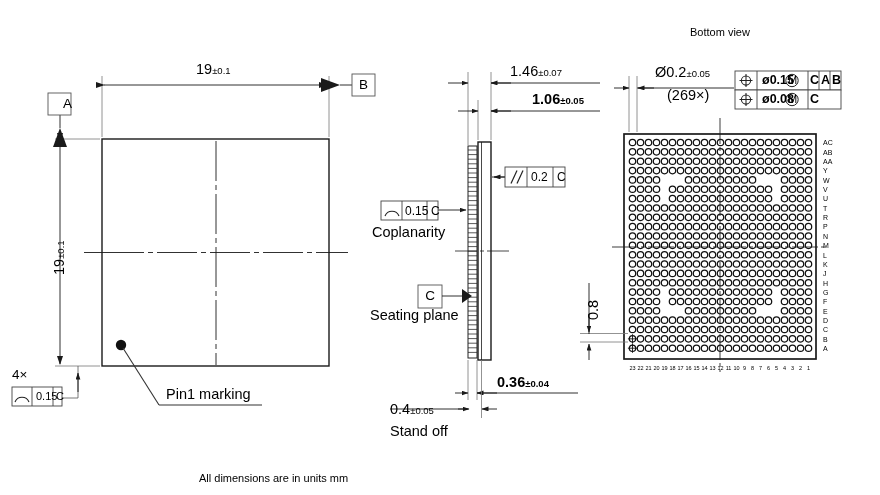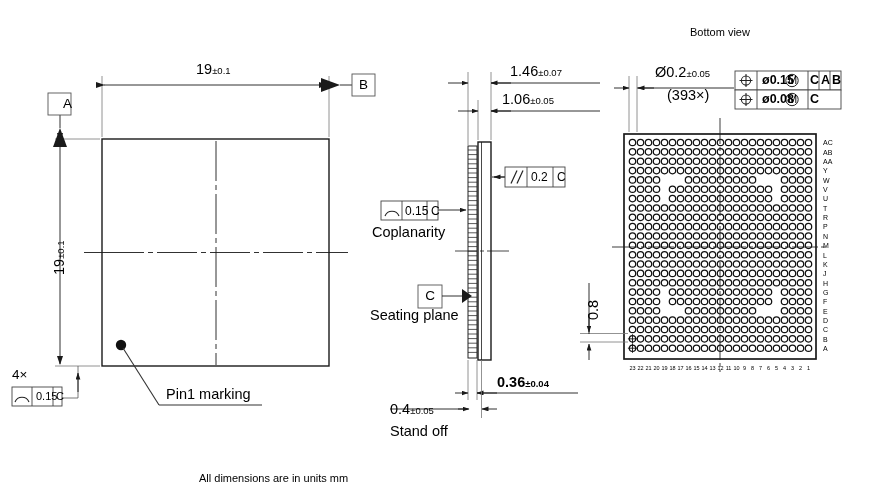--- a/index.html
+++ b/index.html
@@ -746,21 +746,21 @@
   <div class="lbl t14" style="left:56px;top:97px;width:23px;text-align:center;">A</div>
   <div class="lbl t14" style="left:352px;top:78px;width:23px;text-align:center;">B</div>
   <div class="lbl t15" style="left:166px;top:387px;">Pin1 marking</div>
   <div class="lbl t14" style="left:12px;top:368px;">4×</div>
   <div class="lbl t11" style="left:36px;top:391px;">0.15</div>
   <div class="lbl t11" style="left:56px;top:391px;">C</div>
 
   <div class="lbl t15" style="left:510px;top:64px;">
     <span>1.46</span><span class="sub">±0.07</span>
   </div>
-  <div class="lbl t15" style="left:502px;top:92px;">
+  <div class="lbl t15" style="left:532px;top:92px;font-weight:bold;">
     <span>1.06</span><span class="sub">±0.05</span>
   </div>
   <div class="lbl t12 t11" style="left:531px;top:171px;font-size:12px;">0.2</div>
   <div class="lbl t11" style="left:557px;top:171px;font-size:12px;">C</div>
   <div class="lbl t11" style="left:405px;top:205px;font-size:12px;">0.15</div>
   <div class="lbl t11" style="left:431px;top:205px;font-size:12px;">C</div>
   <div class="lbl t15" style="left:372px;top:225px;">Coplanarity</div>
   <div class="lbl t14" style="left:418px;top:289px;width:24px;text-align:center;">C</div>
   <div class="lbl t15" style="left:370px;top:308px;">Seating plane</div>
   <div class="lbl t15" style="left:497px;top:375px;font-weight:bold;">
@@ -768,21 +768,21 @@
   </div>
   <div class="lbl t15" style="left:390px;top:402px;">
     <span>0.4</span><span class="sub">±0.05</span>
   </div>
   <div class="lbl t15" style="left:390px;top:424px;">Stand off</div>
 
   <div class="lbl t18" style="left:690px;top:27px;">Bottom view</div>
   <div class="lbl t15" style="left:655px;top:65px;">
     <span>Ø</span><span>0.2</span><span class="sub">±0.05</span>
   </div>
-  <div class="lbl t15" style="left:667px;top:88px;">(393×)</div>
+  <div class="lbl t15" style="left:667px;top:88px;">(269×)</div>
   <div class="lbl t13" style="left:762px;top:74px;">ø0.15</div>
   <div class="lbl t11" style="left:788px;top:75px;">M</div>
   <div class="lbl t13" style="left:810px;top:74px;">C</div>
   <div class="lbl t13" style="left:821px;top:74px;">A</div>
   <div class="lbl t13" style="left:832px;top:74px;">B</div>
   <div class="lbl t13" style="left:762px;top:93px;">ø0.08</div>
   <div class="lbl t11" style="left:788px;top:94px;">M</div>
   <div class="lbl t13" style="left:810px;top:93px;">C</div>
   <div class="lbl t15 rot" style="left:586px;top:320px;">0.8</div>
 

